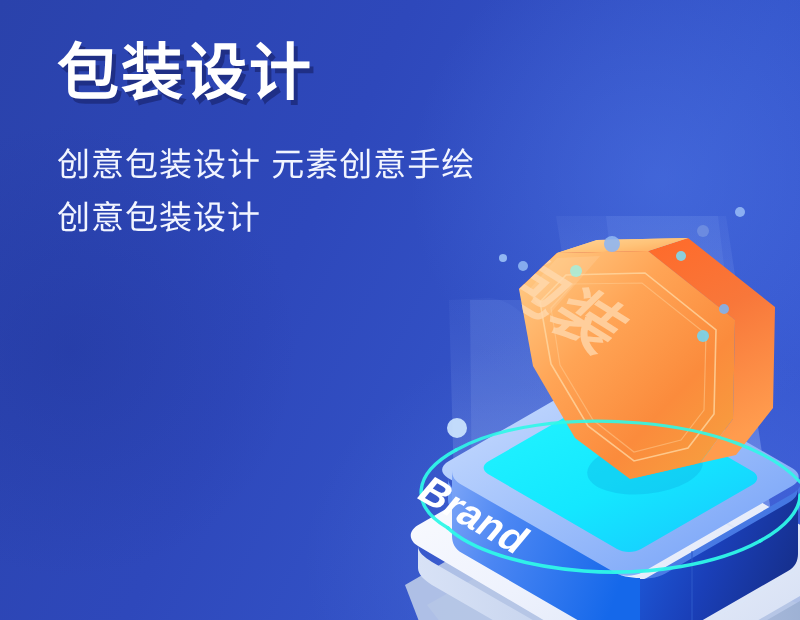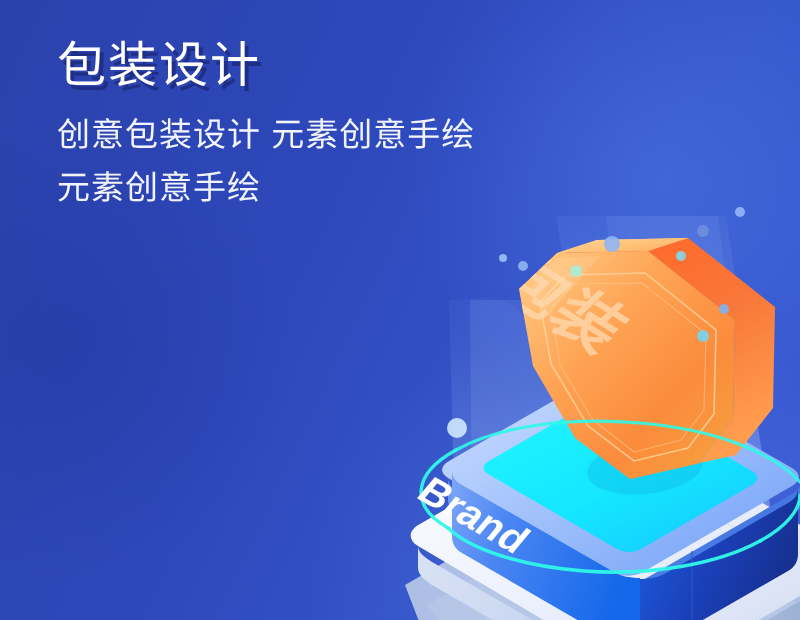--- a/index.html
+++ b/index.html
@@ -42,30 +42,30 @@
   }
 
   
   .text-block {
     position: absolute;
     left: 57px;
     top: 40px;
     z-index: 40;
   }
   .headline {
-    font-size: 49px;
-    font-weight: normal;
+    font-size: 62px;
+    font-weight: bold;
     line-height: 1.06;
     color: #ffffff;
     letter-spacing: 2px;
     text-shadow: 4px 5px 0 #1f2f86;
     white-space: nowrap;
   }
   .subline-wrap {
-    margin-top: 16px;
+    margin-top: 32px;
   }
   .subline {
     font-size: 33px;
     font-weight: 300;
     line-height: 1.62;
     color: #f2f5ff;
     letter-spacing: 1px;
     white-space: nowrap;
   }
 
@@ -311,17 +311,17 @@
       <div class="particle" style="left: 518px; top: 261px; width: 10px; height: 10px; background: rgb(143, 182, 242); opacity: 0.9;"></div>
       <div class="particle" style="left: 570px; top: 265px; width: 12px; height: 12px; background: rgb(169, 236, 216); opacity: 0.9;"></div>
       <div class="particle" style="left: 499px; top: 254px; width: 8px; height: 8px; background: rgb(156, 194, 246); opacity: 0.9;"></div>
       <div class="particle" style="left: 447px; top: 418px; width: 20px; height: 20px; background: rgb(207, 232, 255); opacity: 0.9;"></div>
     </div>
 
   <div class="text-block">
     <div class="headline">包装设计</div>
     <div class="subline-wrap">
       <div class="subline">创意包装设计 元素创意手绘</div>
-      <div class="subline">元素创意手绘</div>
+      <div class="subline">创意包装设计</div>
     </div>
   </div>
 
 </div>
 
 </body></html>

